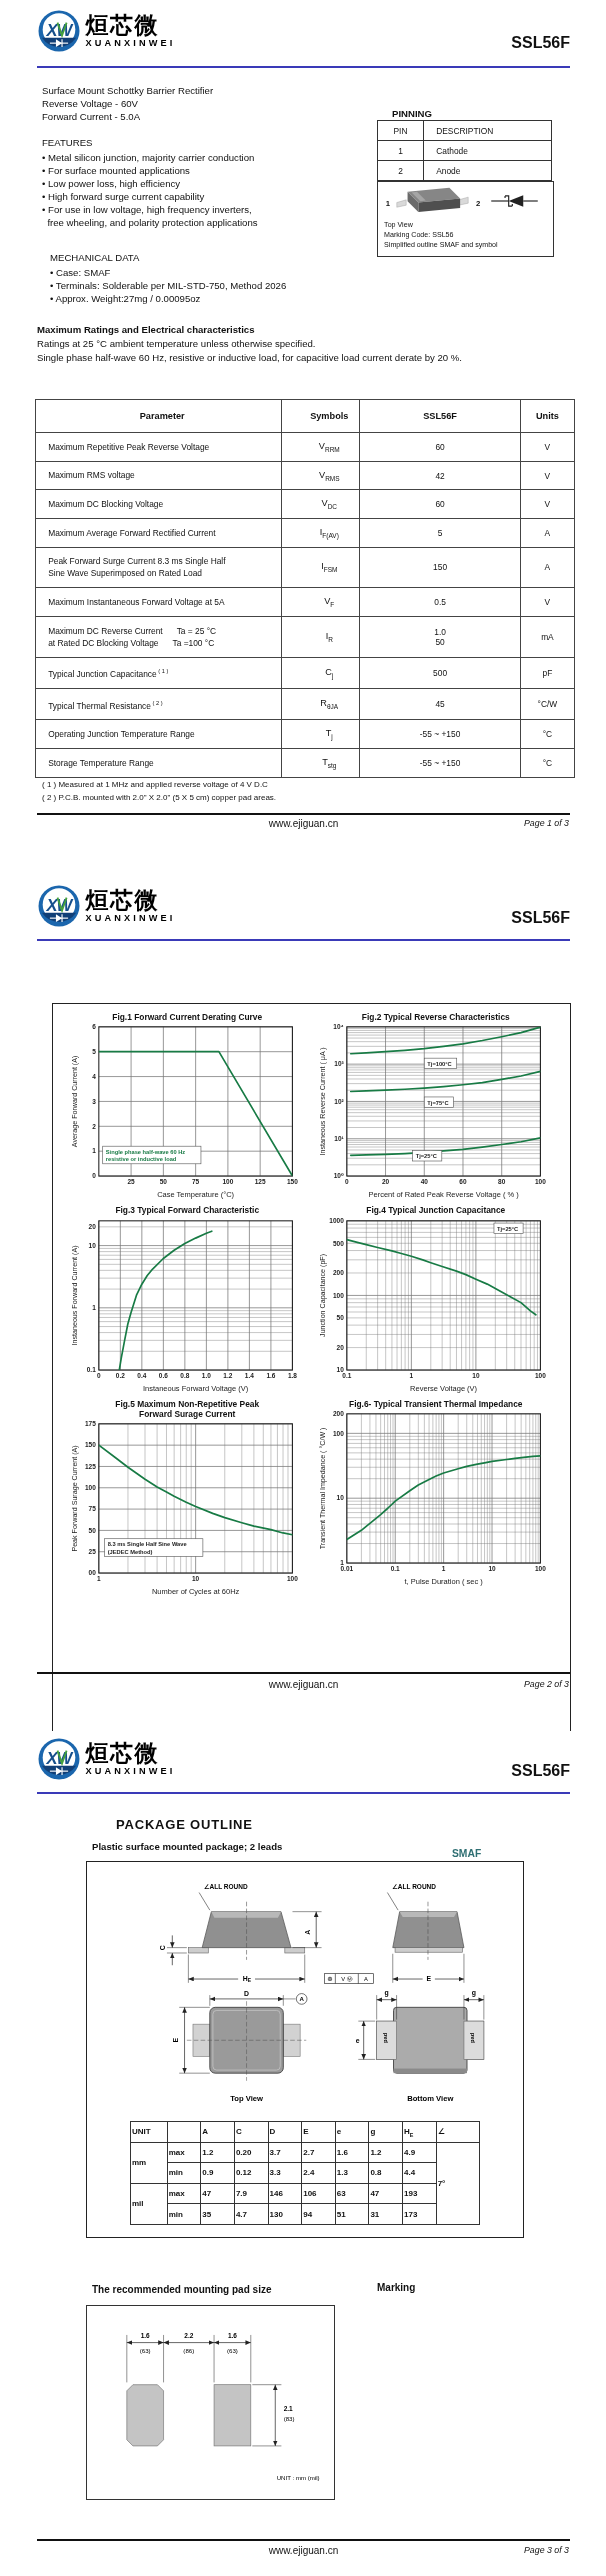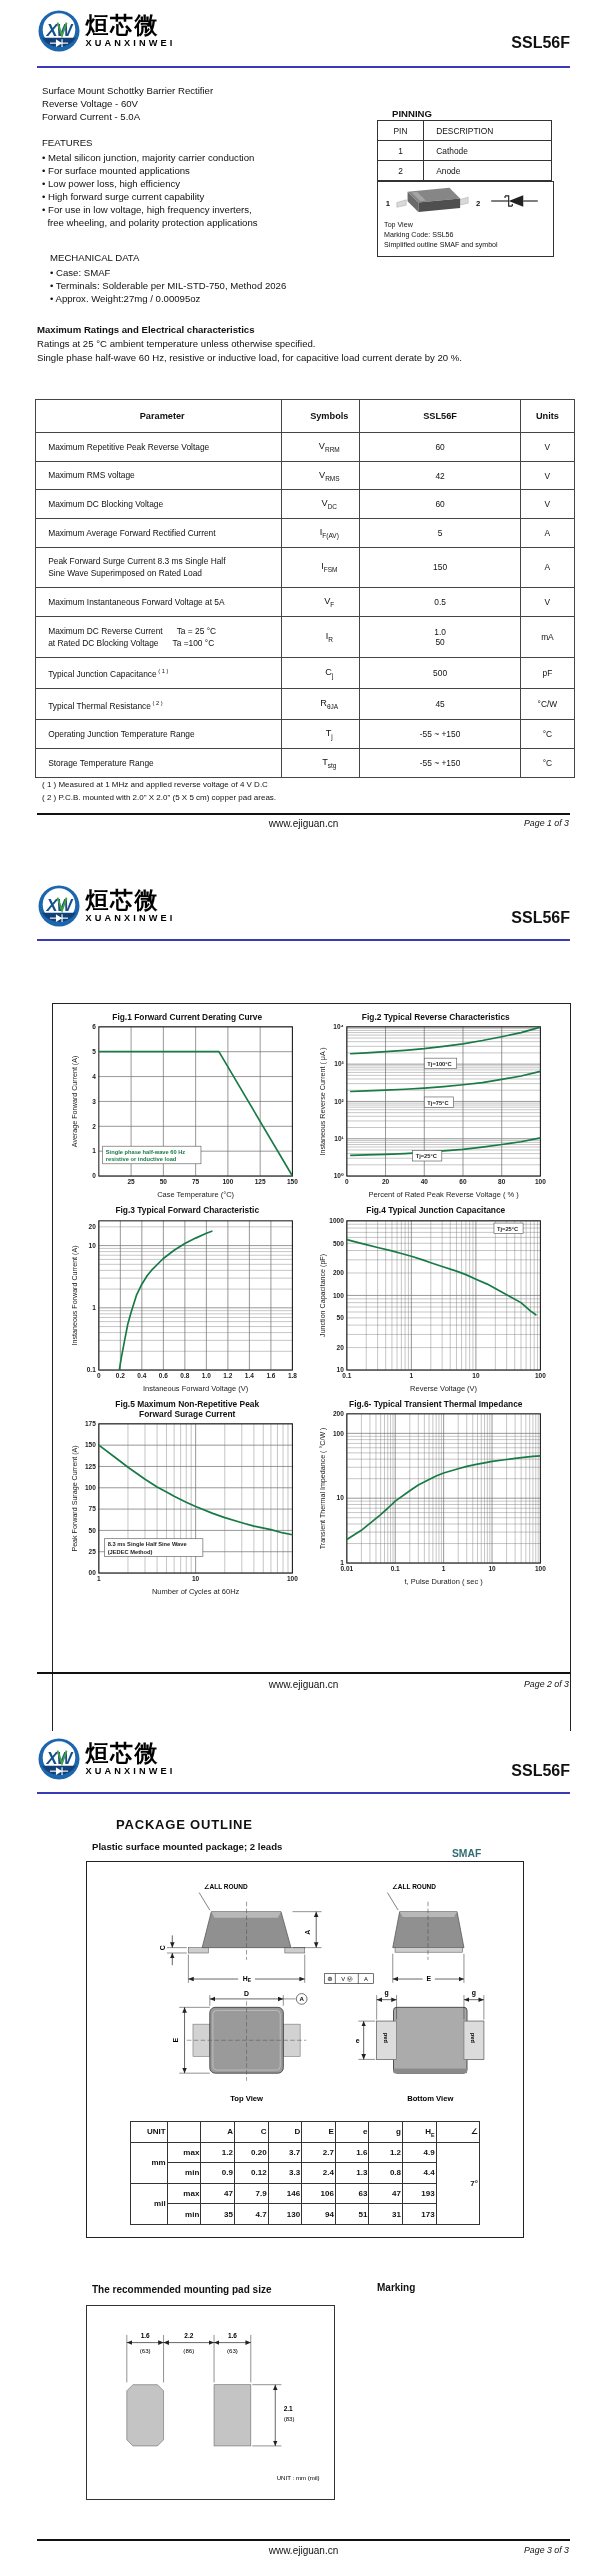--- a/index.html
+++ b/index.html
@@ -60,21 +60,21 @@
     display:grid;grid-template-columns:1fr 1fr;column-gap:7.7px;row-gap:3.1px;padding:7.7px 13.8px;box-sizing:border-box;align-content:start;}
   .chart{width:239px;justify-self:center;}
   .chart-title{text-align:center;font-size:8.4px;font-weight:700;line-height:10px;min-height:10.7px;margin-bottom:0.8px;}
 
   
   .po-title{position:absolute;left:92px;top:86px;font-size:13px;font-weight:700;letter-spacing:0.8px;padding-left:24px;}
   .po-sub{position:absolute;left:92px;top:110px;font-size:9.6px;font-weight:700;}
   .po-smaf{position:absolute;left:452px;top:109px;font-size:10.3px;font-weight:700;color:#2f6f73;margin-top:8px;}
   .outline-box3{position:absolute;left:86px;top:130px;width:436px;height:375px;border:1.1px solid #222;}
   .dim-table{position:absolute;left:43px;top:259px;width:350px;font-size:8px;border:1.1px solid #333;}
-  .dim-table td,.dim-table th{border:0.8px solid #333;text-align:right;height:17.6px;font-weight:600;}
+  .dim-table td,.dim-table th{border:0.8px solid #333;text-align:left;height:17.6px;font-weight:600;}
   .dim-table th{font-weight:700;}
   .pad-title{position:absolute;left:92px;top:553px;font-size:10px;font-weight:700;}
   .marking-title{position:absolute;left:377px;top:551px;font-size:10px;font-weight:700;}
   .pad-box{position:absolute;left:86px;top:574px;width:247px;height:193px;border:1.1px solid #333;}
   .marking-table{position:absolute;left:377px;top:574px;width:148px;font-size:8px;border:1.1px solid #333;}
   .marking-table td,.marking-table th{border:0.8px solid #333;text-align:center;height:18.4px;}
   .marking-table th{font-weight:700;}
   svg text{font-family:"Liberation Sans","DejaVu Sans",sans-serif;}
 </style>
 </head>

